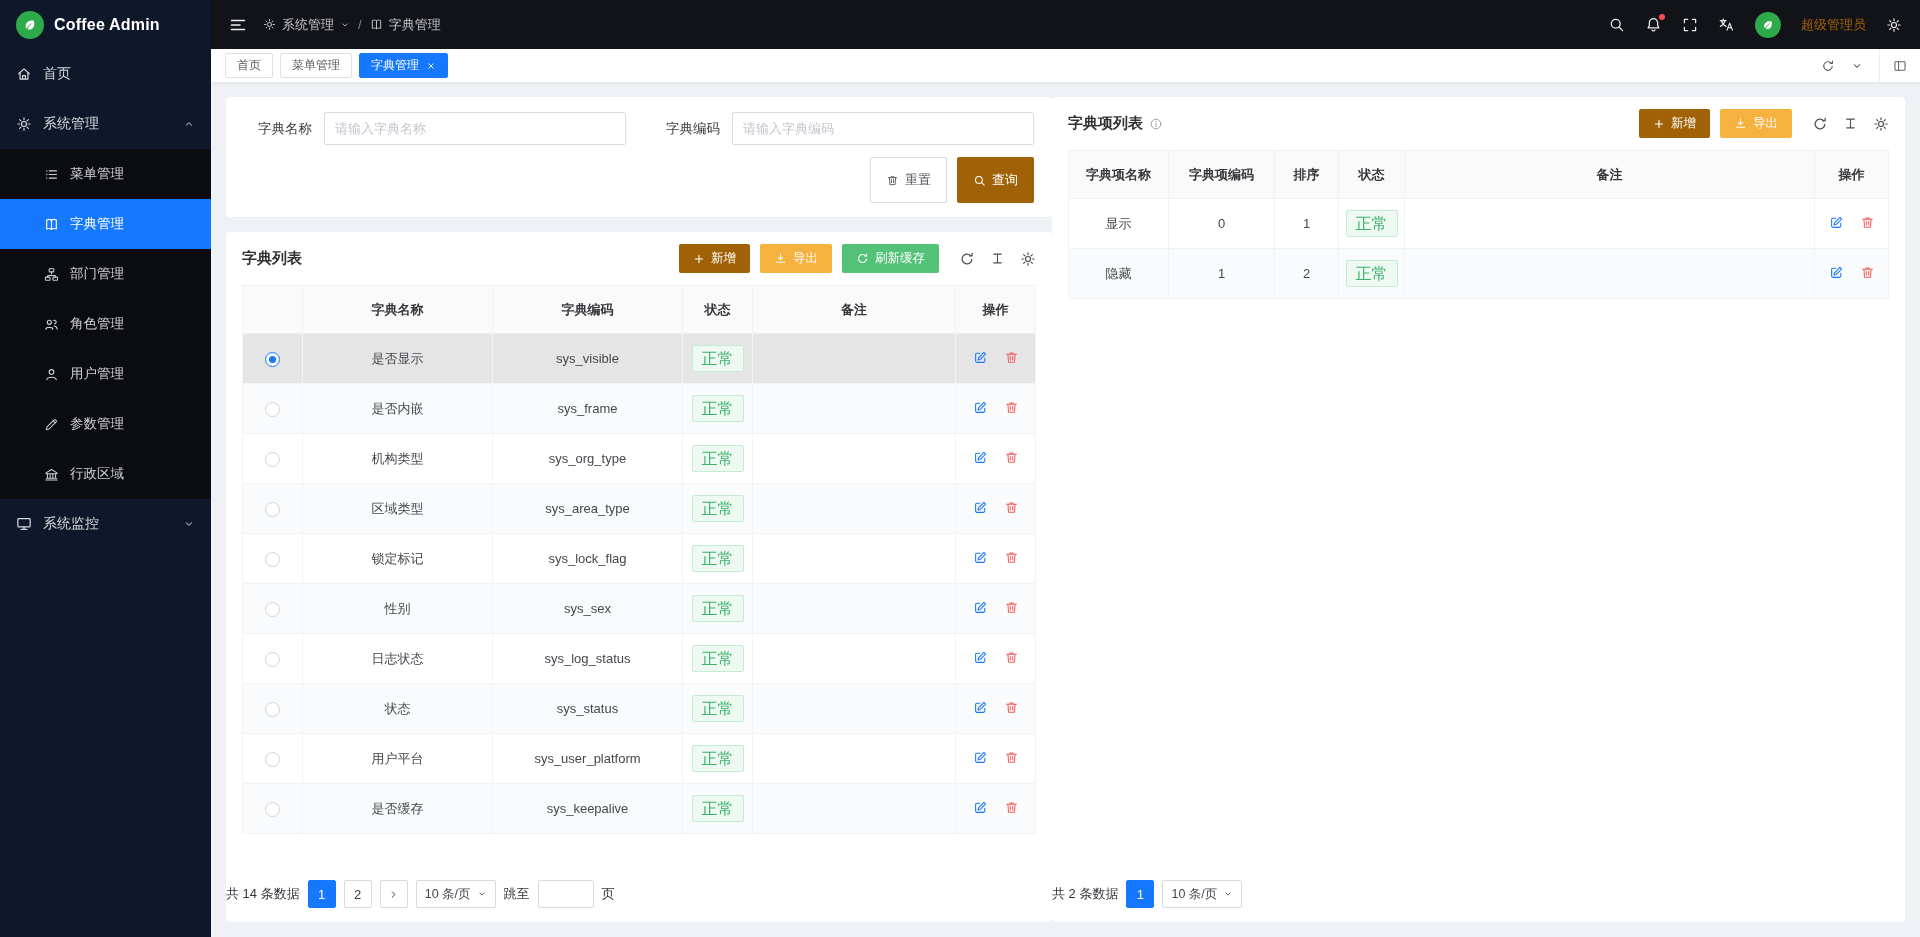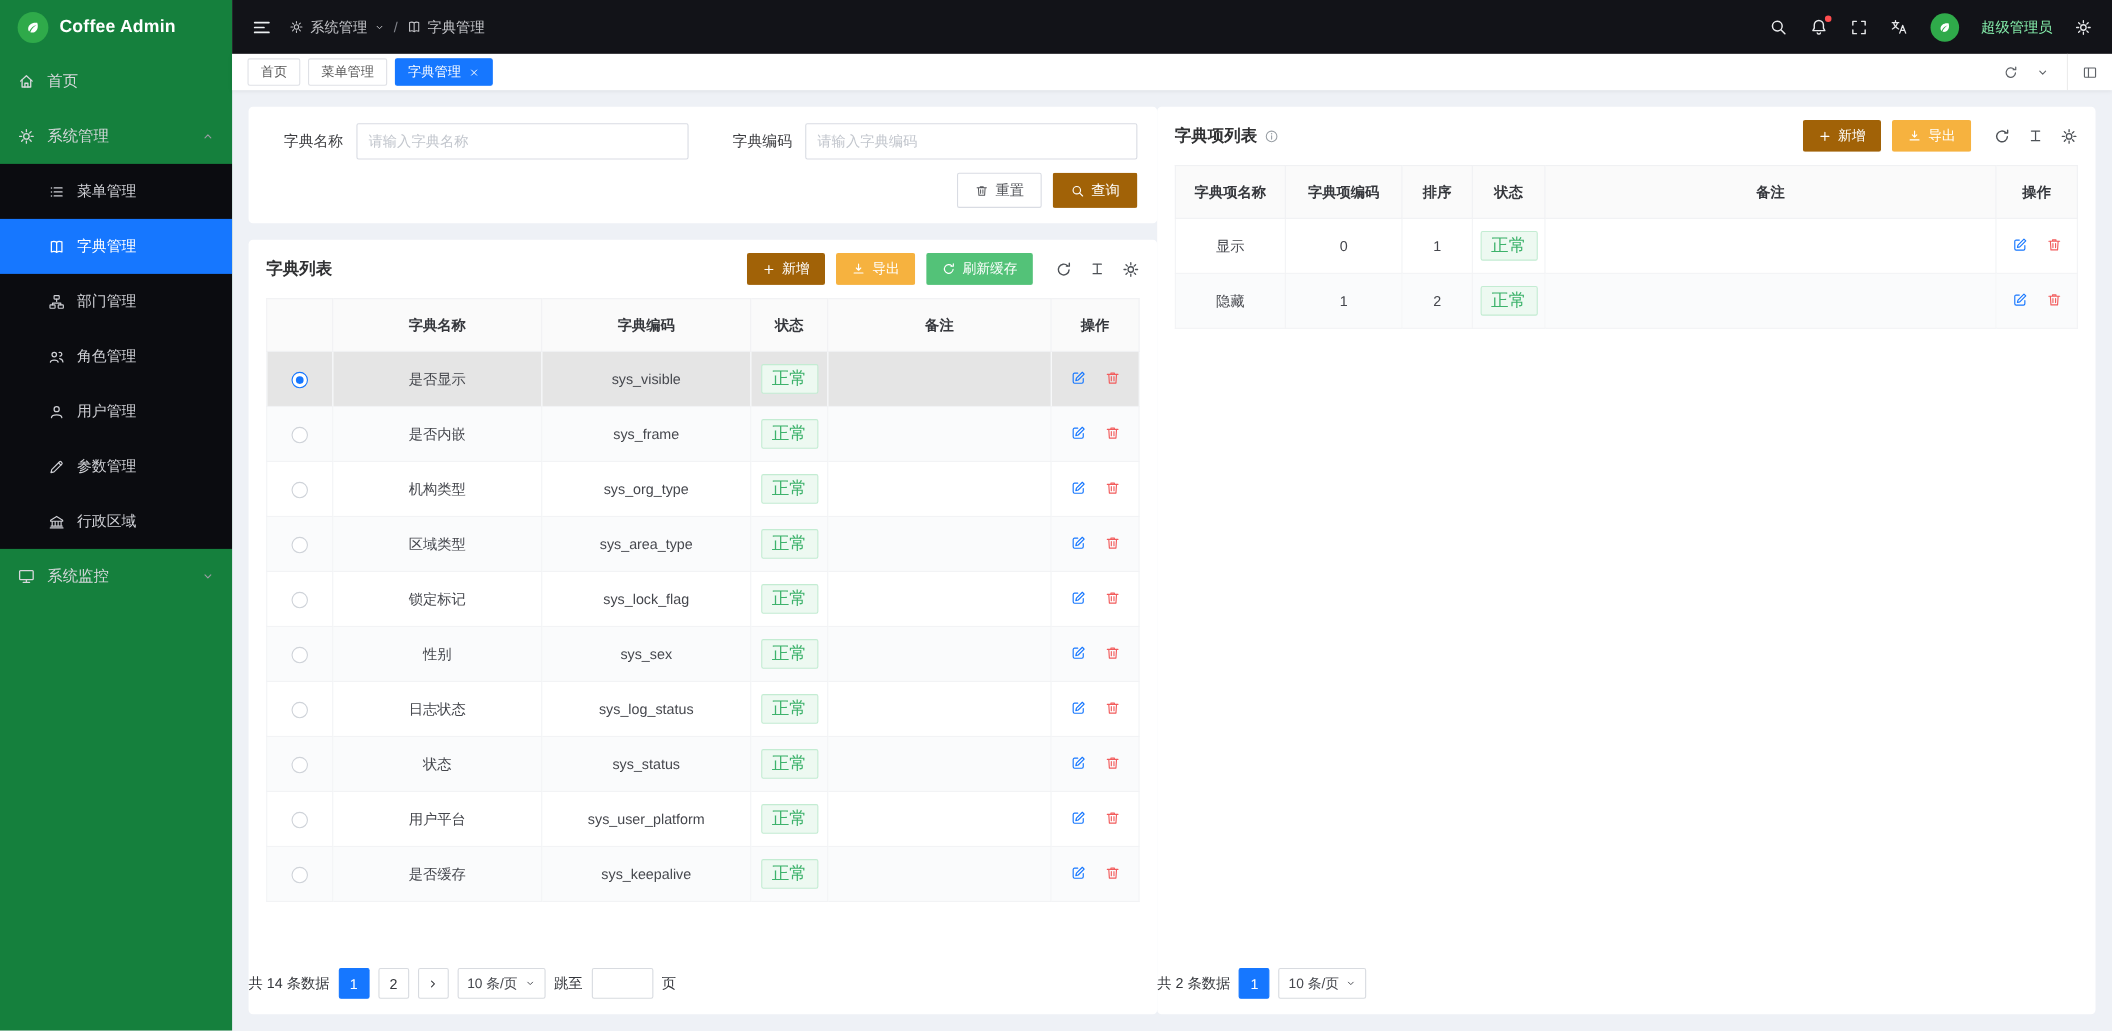--- a/index.html
+++ b/index.html
@@ -12,21 +12,21 @@
   button { font-family: inherit; }
   input { font-family: inherit; outline: none; }
 
   
   .ic { display: block; }
   .ic10{width:10px;height:10px}.ic11{width:11px;height:11px}.ic12{width:12px;height:12px}
   .ic13{width:13px;height:13px}.ic14{width:14px;height:14px}.ic15{width:15px;height:15px}
   .ic16{width:16px;height:16px}.ic17{width:17px;height:17px}.ic18{width:18px;height:18px}
 
   
-  .sidebar { width:211px; flex:0 0 211px; background:#15803d; display:flex; flex-direction:column; color:#d7d8dc; }
+  .sidebar { width:211px; flex:0 0 211px; background:#0f172a; display:flex; flex-direction:column; color:#d7d8dc; }
   .logo { height:49px; flex:0 0 49px; display:flex; align-items:center; gap:10px; padding:0 16px; }
   .logo-badge { width:28px; height:28px; border-radius:50%; background:#2faa4a; color:#fff; display:flex; align-items:center; justify-content:center; flex:0 0 28px; }
   .logo-text { color:#fff; font-weight:700; font-size:16px; letter-spacing:.2px; white-space:nowrap; }
   .menu { flex:1; overflow:hidden; }
   .mi { height:50px; display:flex; align-items:center; gap:11px; padding:0 16px; font-size:14px; cursor:pointer; color:#d7d8dc; white-space:nowrap; }
   .mi .chev { margin-left:auto; color:#9b9da4; }
   .submenu { background:#0b0c10; }
   .submenu .mi { padding-left:44px; font-size:13.5px; color:#cfd0d5; }
   .mi.active { background:#1677ff; color:#fff; }
 
@@ -35,21 +35,21 @@
 
   .topbar { height:49px; flex:0 0 49px; background:#121318; display:flex; align-items:center; padding:0 18px; color:#d6d7da; }
   .fold { color:#eceff1; margin-right:16px; cursor:pointer; display:flex; }
   .crumbs { display:flex; align-items:center; gap:8px; font-size:13px; color:#c3c4c8; }
   .crumb { display:flex; align-items:center; gap:6px; }
   .crumb-sep { color:#83858c; }
   .top-right { margin-left:auto; display:flex; align-items:center; gap:20px; }
   .top-icon { color:#e8e9eb; cursor:pointer; display:flex; position:relative; }
   .bell-dot { position:absolute; top:-2px; right:-3px; width:6px; height:6px; border-radius:50%; background:#ff4d4f; }
   .avatar { width:26px; height:26px; border-radius:50%; background:#2faa4a; color:#fff; display:flex; align-items:center; justify-content:center; cursor:pointer; flex:0 0 26px; }
-  .username { font-size:13px; color:#86efac; cursor:pointer; white-space:nowrap; }
+  .username { font-size:13px; color:#a16207; cursor:pointer; white-space:nowrap; }
 
   .tabbar { height:33px; flex:0 0 33px; background:#fff; display:flex; align-items:center; padding:0 0 0 14px; box-shadow:0 1px 4px rgba(0,0,0,.08); position:relative; z-index:2; }
   .tab { display:inline-flex; align-items:center; gap:7px; height:25px; padding:0 11px; border:1px solid #dfe1e6; border-radius:2px; background:#fff; font-size:12px; color:#595959; margin-right:7px; cursor:pointer; white-space:nowrap; }
   .tab.active { background:#1677ff; border-color:#1677ff; color:#fff; }
   .tab-tools { margin-left:auto; display:flex; align-items:center; gap:16px; color:#5f6368; height:100%; }
   .tool { cursor:pointer; display:flex; }
   .tab-side { border-left:1px solid #ececec; height:100%; display:flex; align-items:center; padding:0 13px; cursor:pointer; color:#5f6368; }
 
   .content { flex:1; display:flex; padding:15px; min-height:0; }
   .col-left { flex:0 0 826px; display:flex; flex-direction:column; gap:15px; min-height:0; }
@@ -59,21 +59,21 @@
   
   .search-card { padding:15px 18px 14px; }
   .s-row { display:flex; align-items:center; }
   .s-group { display:flex; align-items:center; flex:1; }
   .s-group + .s-group { margin-left:26px; }
   .s-label { flex:0 0 68px; width:68px; text-align:right; margin-right:12px; font-size:13.5px; color:#3c3d40; white-space:nowrap; }
   .inp { flex:1; height:33px; border:1px solid #d9dce3; border-radius:2px; padding:0 10px; font-size:13px; color:#333; background:#fff; min-width:0; }
   .inp::placeholder { color:#c2c6cd; }
   .s-actions { display:flex; justify-content:flex-end; gap:10px; margin-top:12px; }
 
-  .btn { display:inline-flex; align-items:center; gap:6px; height:32px; padding:0 15px; border-radius:2px; border:1px solid transparent; font-size:13px; cursor:pointer; background:#fff; white-space:nowrap; }
+  .btn { display:inline-flex; align-items:center; gap:6px; height:46px; padding:0 15px; border-radius:2px; border:1px solid transparent; font-size:13px; cursor:pointer; background:#fff; white-space:nowrap; }
   .btn-plain { border-color:#d9dce3; color:#55575c; }
   .btn-primary { background:#a16207; color:#fff; }
   .btn-warning { background:#f6b23f; color:#fff; }
   .btn-success { background:#53c278; color:#fff; }
   .btn-sm { height:29px; padding:0 13px; font-size:12.5px; }
 
   
   .list-card, .item-card { flex:1; display:flex; flex-direction:column; min-height:0; }
   .card-head { display:flex; align-items:center; padding:12px 16px; }
   .card-title { font-size:15px; font-weight:700; color:#303133; display:flex; align-items:center; gap:6px; }

